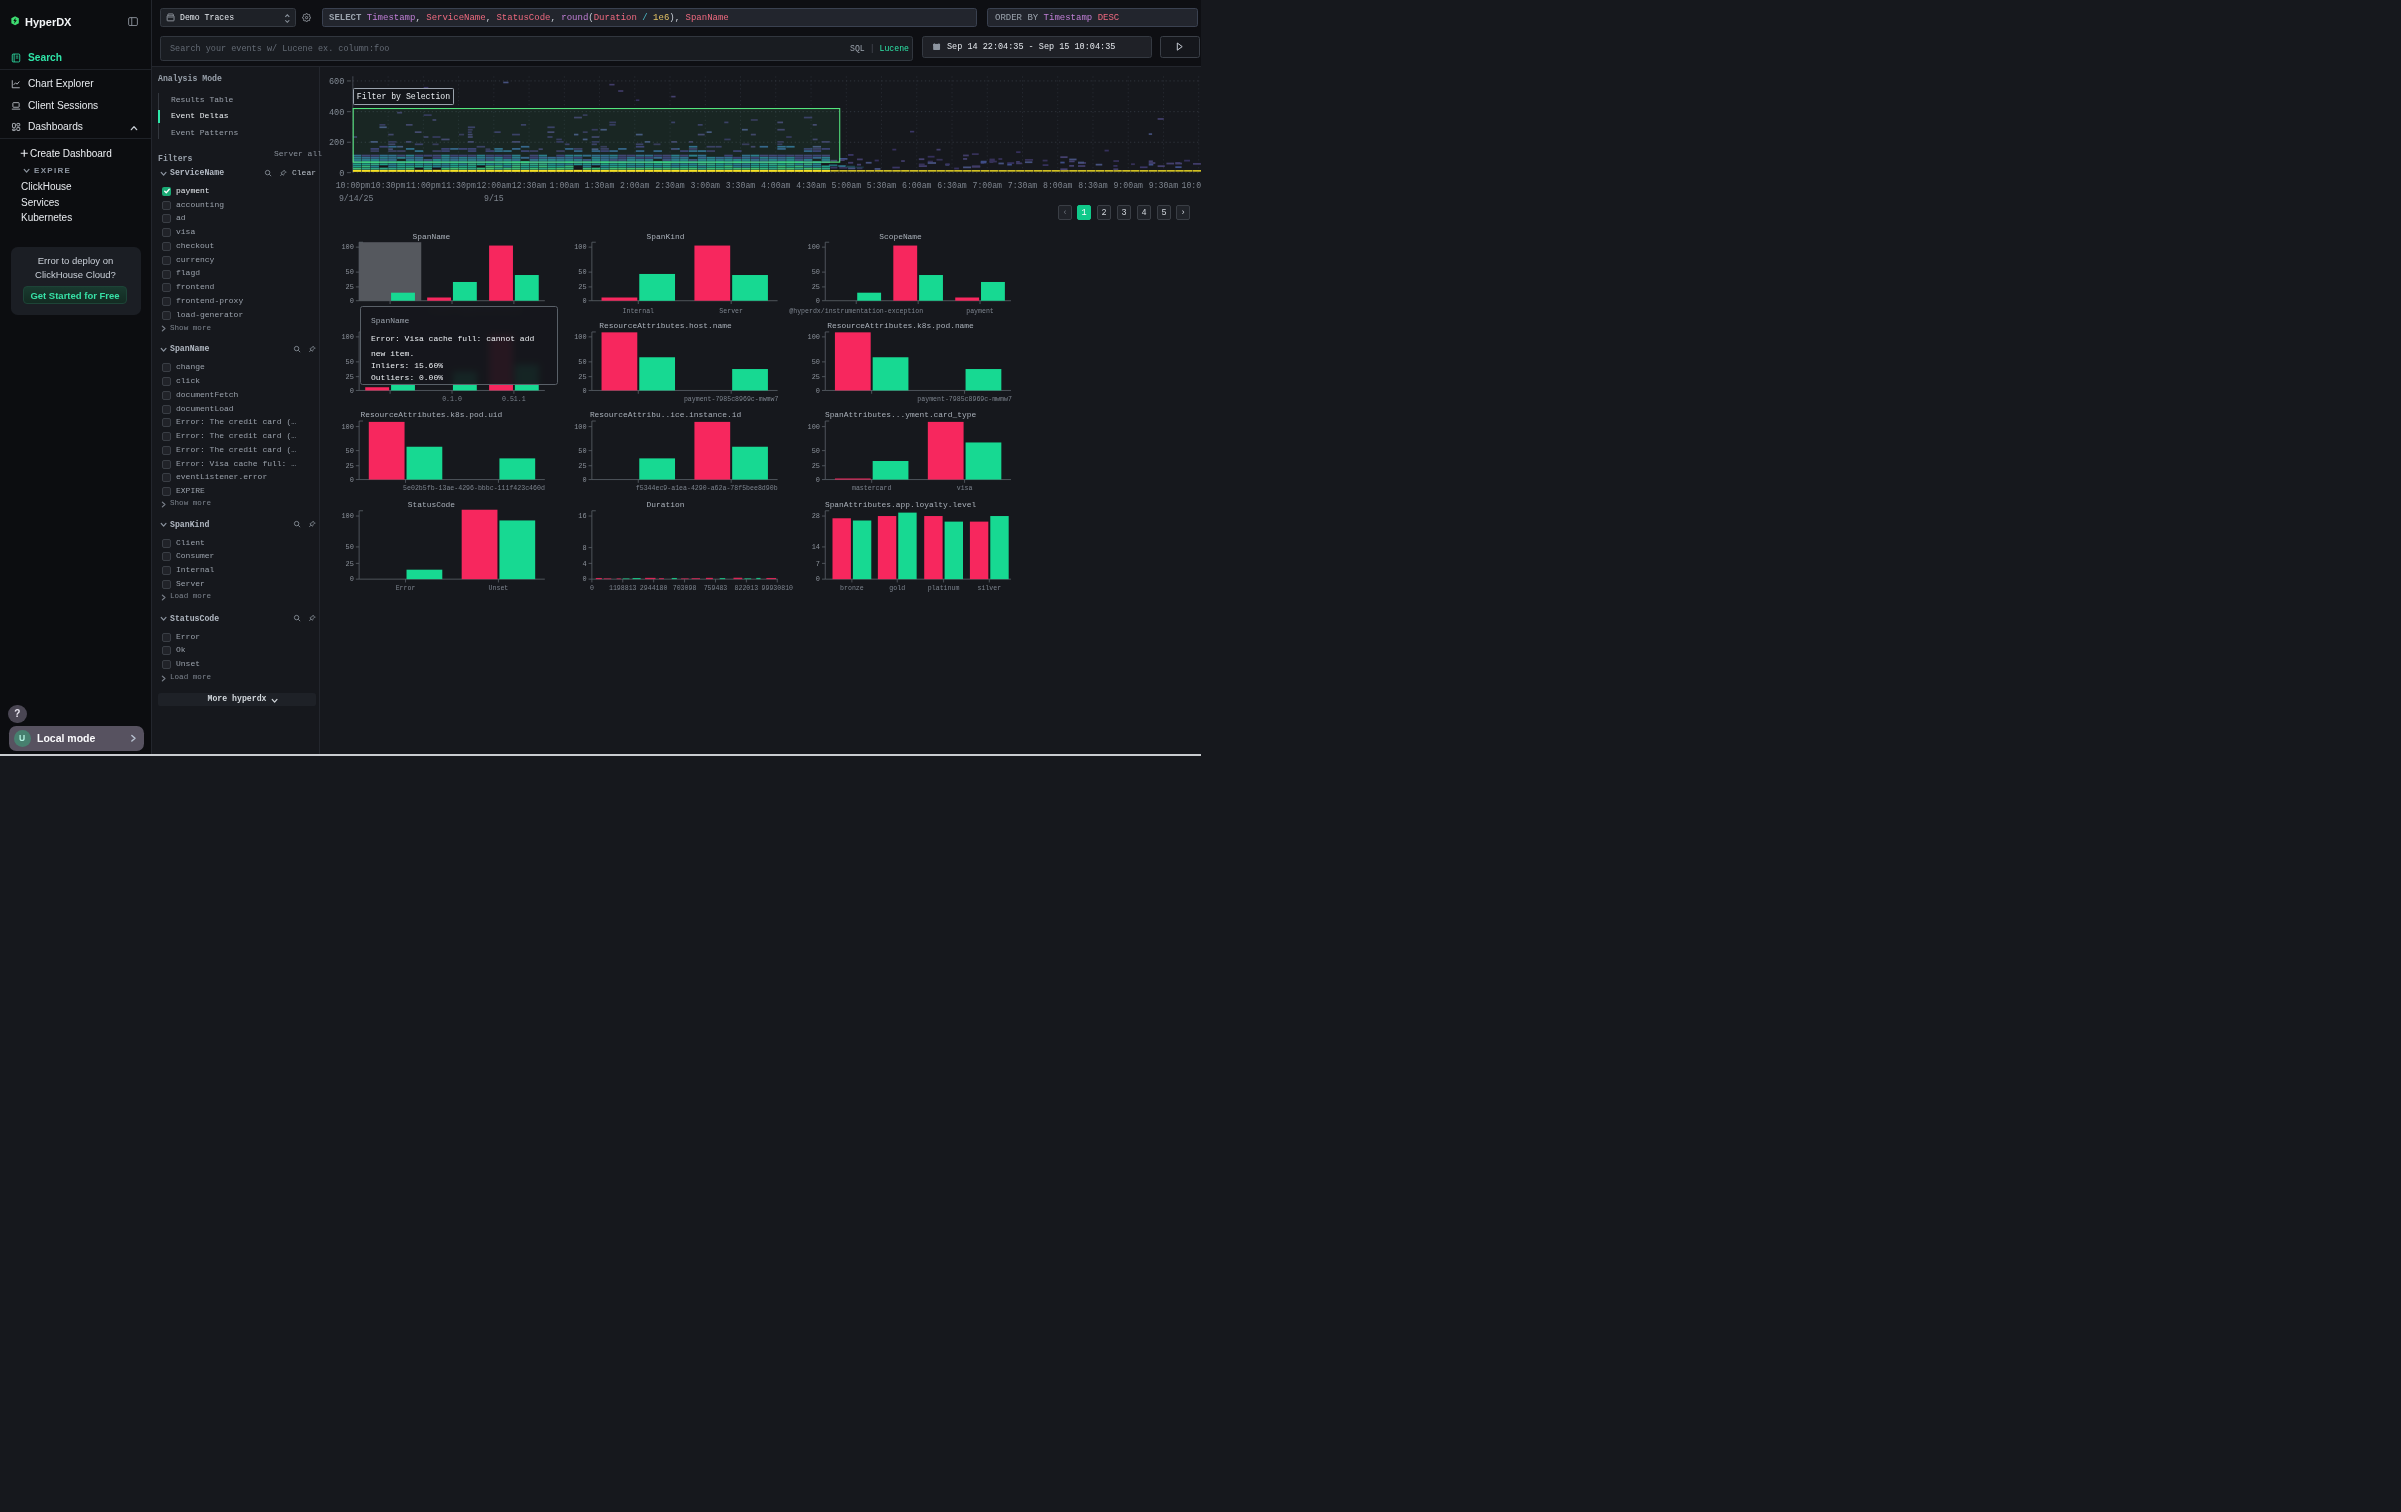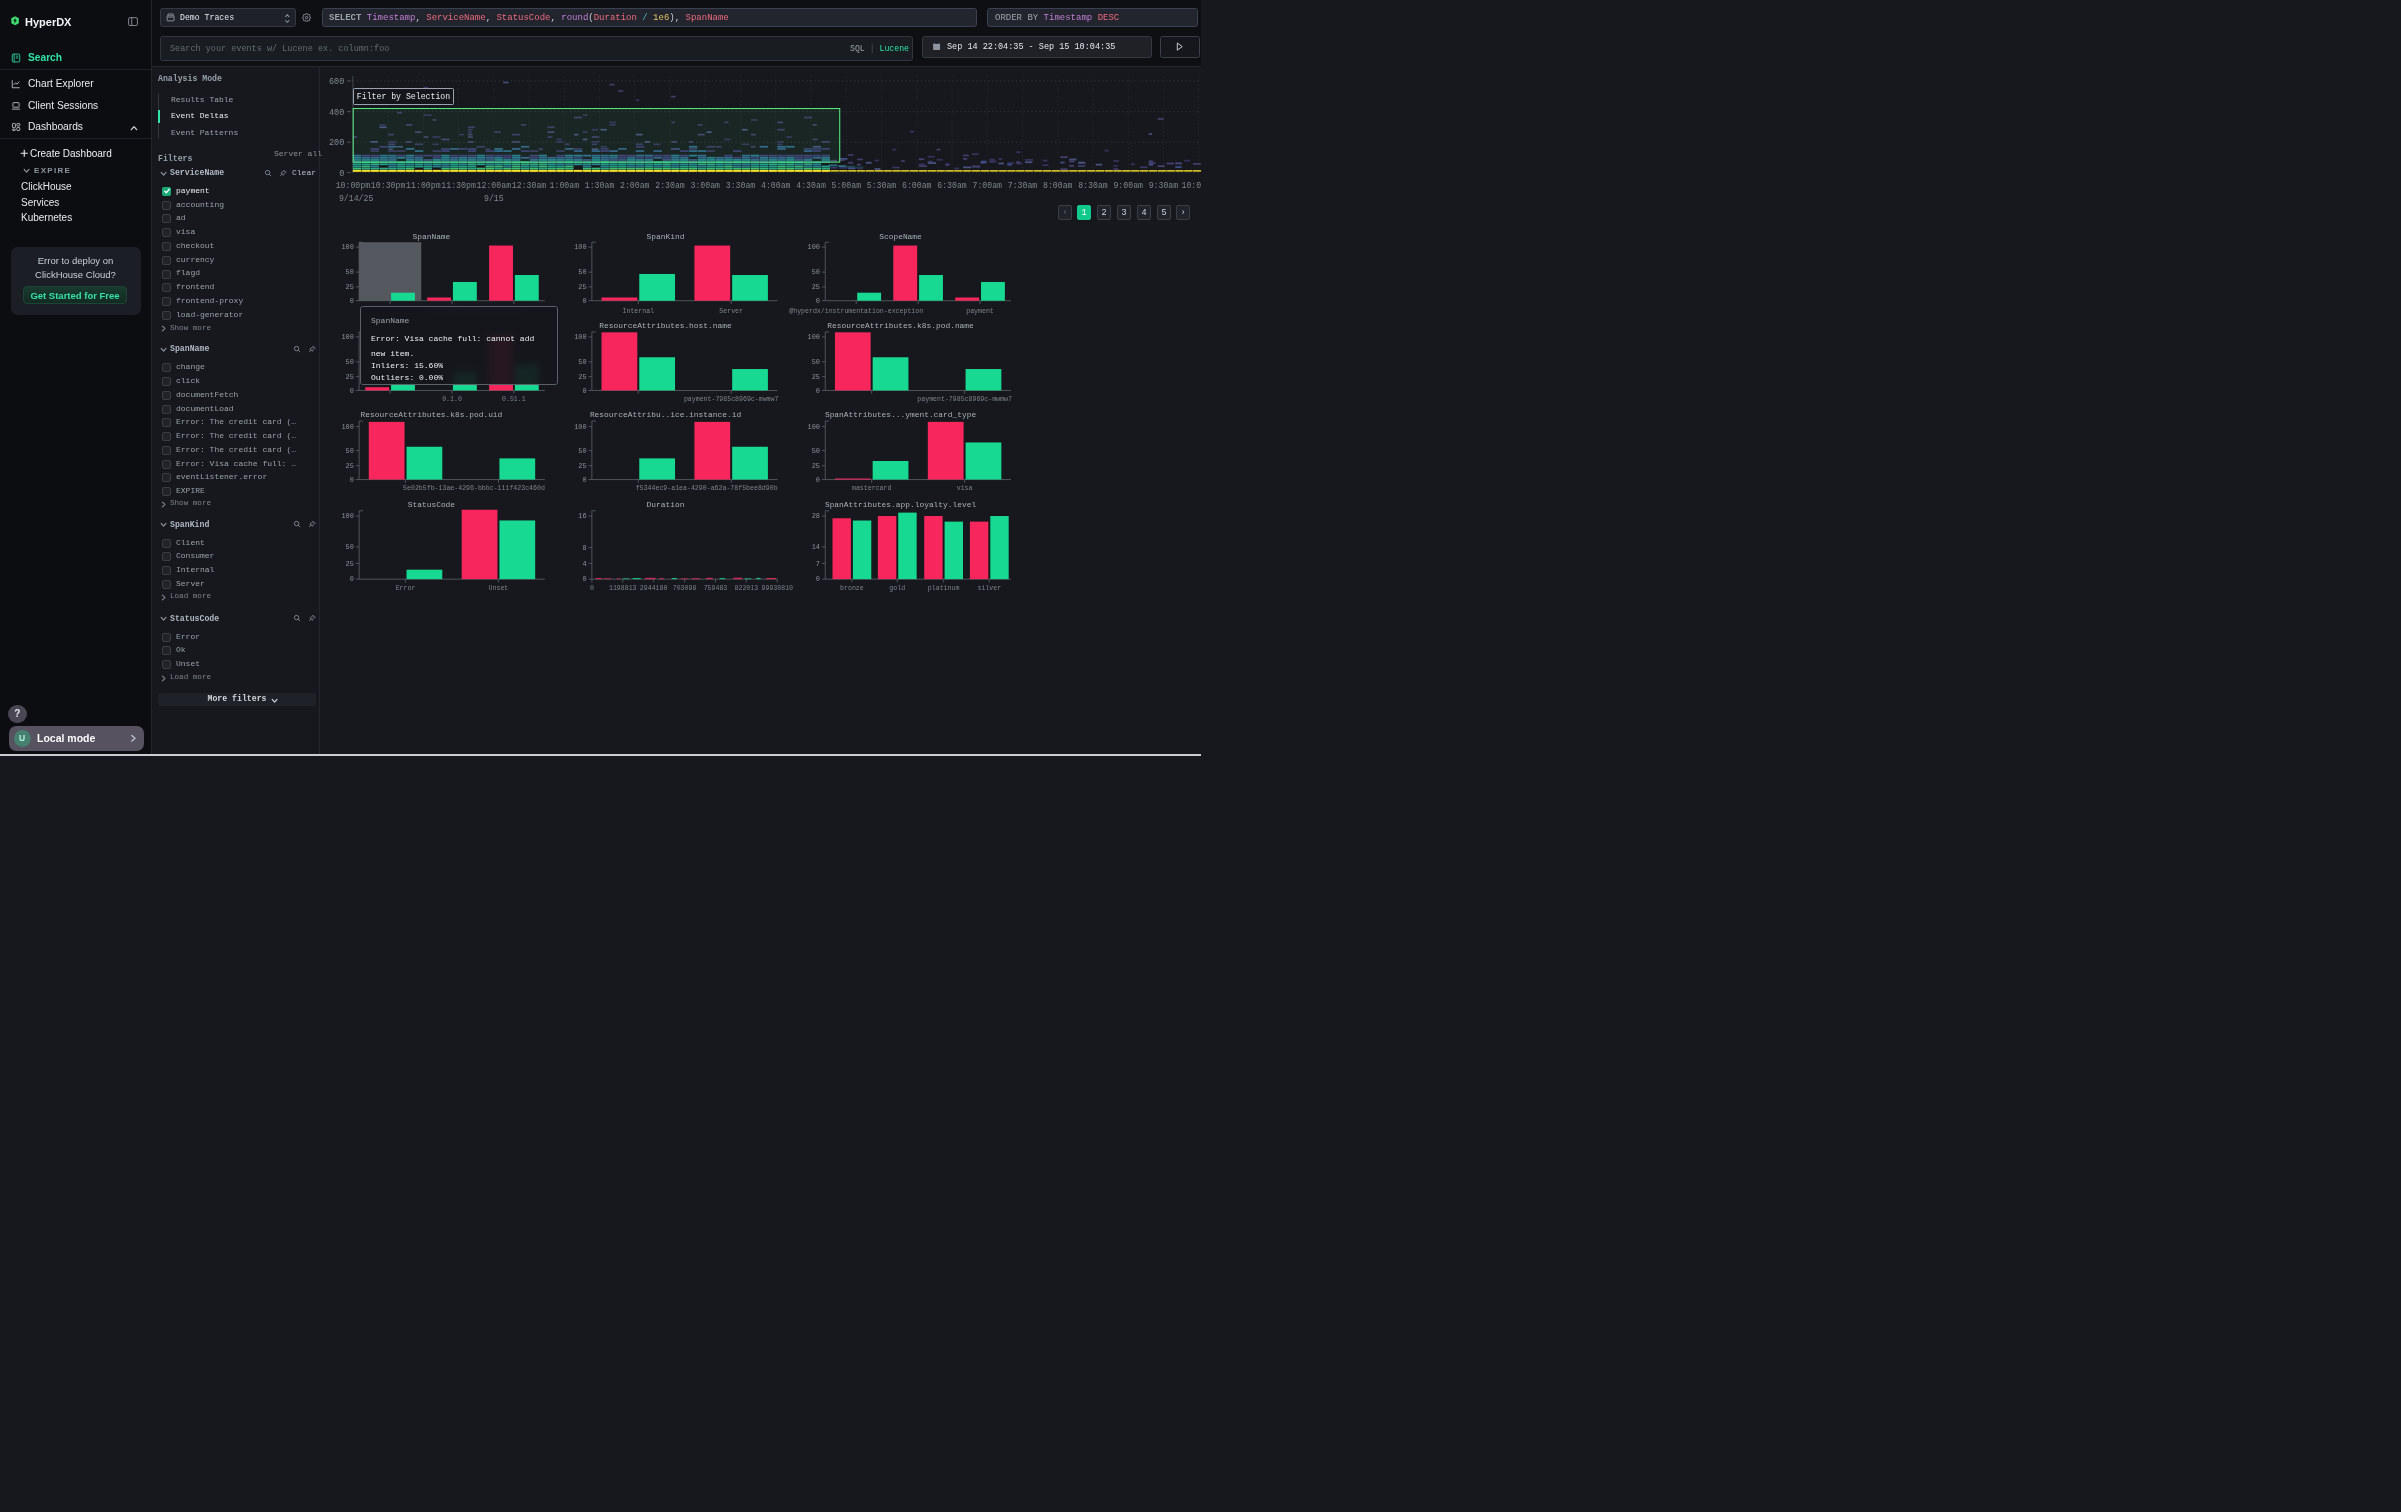--- a/index.html
+++ b/index.html
@@ -234,21 +234,21 @@
 <div style="position:absolute;left:162px;top:633px;width:8.5px;height:8.5px;border-radius:2px;background:#212329;border:0.7px solid #3a3e45;box-sizing:border-box"></div>
 <div style="position:absolute;left:176px;top:632px;font:8px 'Liberation Mono',monospace;color:#9aa1ab">Error</div>
 <div style="position:absolute;left:162px;top:646px;width:8.5px;height:8.5px;border-radius:2px;background:#212329;border:0.7px solid #3a3e45;box-sizing:border-box"></div>
 <div style="position:absolute;left:176px;top:645px;font:8px 'Liberation Mono',monospace;color:#9aa1ab">Ok</div>
 <div style="position:absolute;left:162px;top:660px;width:8.5px;height:8.5px;border-radius:2px;background:#212329;border:0.7px solid #3a3e45;box-sizing:border-box"></div>
 <div style="position:absolute;left:176px;top:659px;font:8px 'Liberation Mono',monospace;color:#9aa1ab">Unset</div>
 <svg style="position:absolute;left:160px;top:675px" width="7" height="7" viewBox="0 0 12 12" fill="none" stroke="#7c838d" stroke-width="2" stroke-linecap="round" stroke-linejoin="round">
     <path d="M4 2 L8.5 6 L4 10"></path>
   </svg>
 <div style="position:absolute;left:170px;top:673px;font:7.6px 'Liberation Mono',monospace;color:#7c838d">Load more</div>
-<div style="position:absolute;left:158px;top:693px;width:158px;height:12.5px;background:#1e2127;border-radius:2.6px;text-align:center;font:bold 8.2px 'Liberation Mono',monospace;color:#d2d7dc;line-height:12.5px">More filters</div>
+<div style="position:absolute;left:158px;top:693px;width:158px;height:12.5px;background:#1e2127;border-radius:2.6px;text-align:center;font:bold 8.2px 'Liberation Mono',monospace;color:#d2d7dc;line-height:12.5px">More hyperdx</div>
 <svg style="position:absolute;left:271px;top:697px" width="7.2" height="7.2" viewBox="0 0 12 12" fill="none" stroke="#d2d7dc" stroke-width="2" stroke-linecap="round" stroke-linejoin="round">
     <path d="M2 4 L6 8.5 L10 4"></path>
   </svg>
 
 <div style="position:absolute;left:353px;top:88px;width:101px;height:17px;background:#14161b;border:0.7px solid #9aa3ad;box-sizing:border-box;border-radius:1.3px;z-index:4;font:8.2px 'Liberation Mono',monospace;color:#e6eaee;text-align:center;line-height:16px">Filter by Selection</div>
 <svg style="position:absolute;left:320px;top:67px;z-index:1" width="881" height="137" viewBox="486 102 1340 208" font-family="Liberation Mono">
 <line x1="536.0" y1="116.0" x2="536.0" y2="262.5" stroke="#2e333c" stroke-width="1" stroke-dasharray="2,4"></line>
 <line x1="589.6" y1="116.0" x2="589.6" y2="262.5" stroke="#2e333c" stroke-width="1" stroke-dasharray="2,4"></line>
 <line x1="643.2" y1="116.0" x2="643.2" y2="262.5" stroke="#2e333c" stroke-width="1" stroke-dasharray="2,4"></line>
 <line x1="696.8" y1="116.0" x2="696.8" y2="262.5" stroke="#2e333c" stroke-width="1" stroke-dasharray="2,4"></line>

